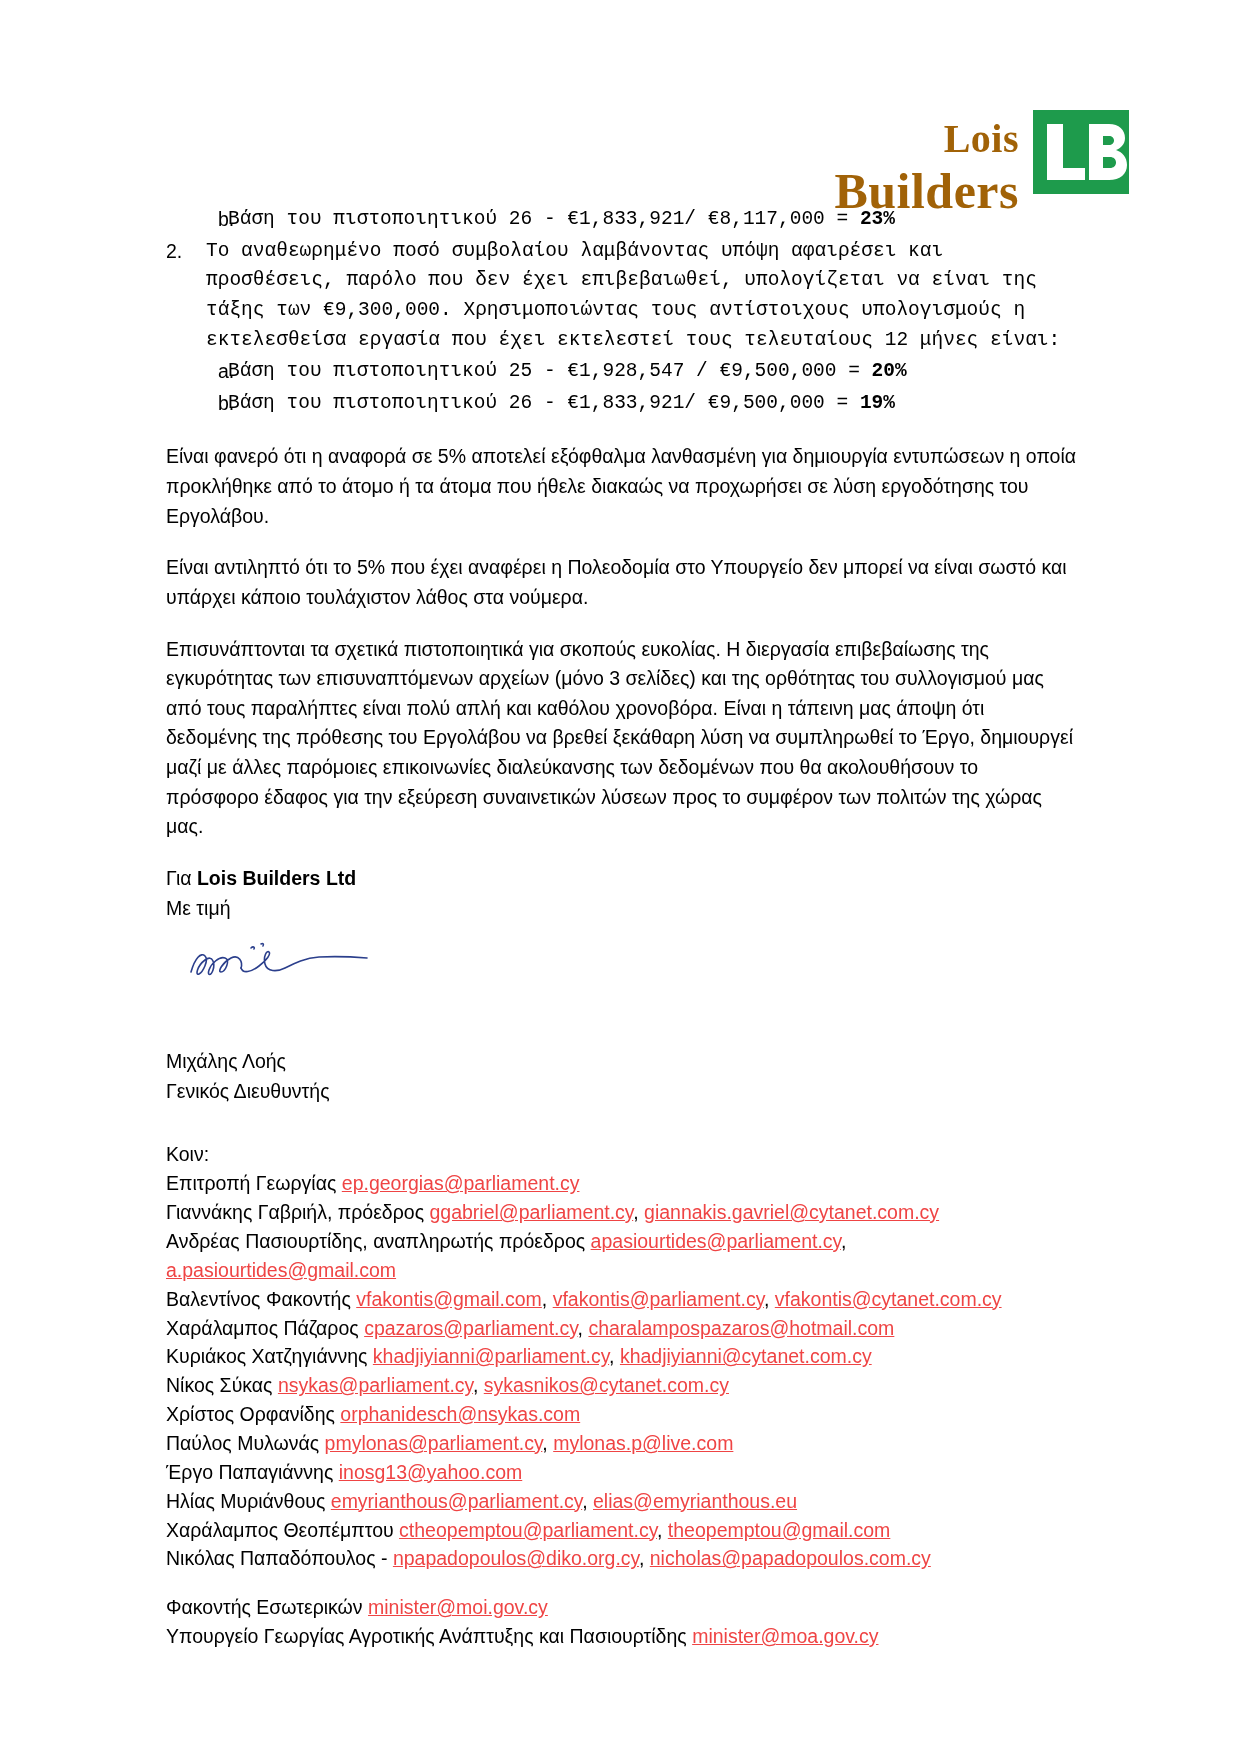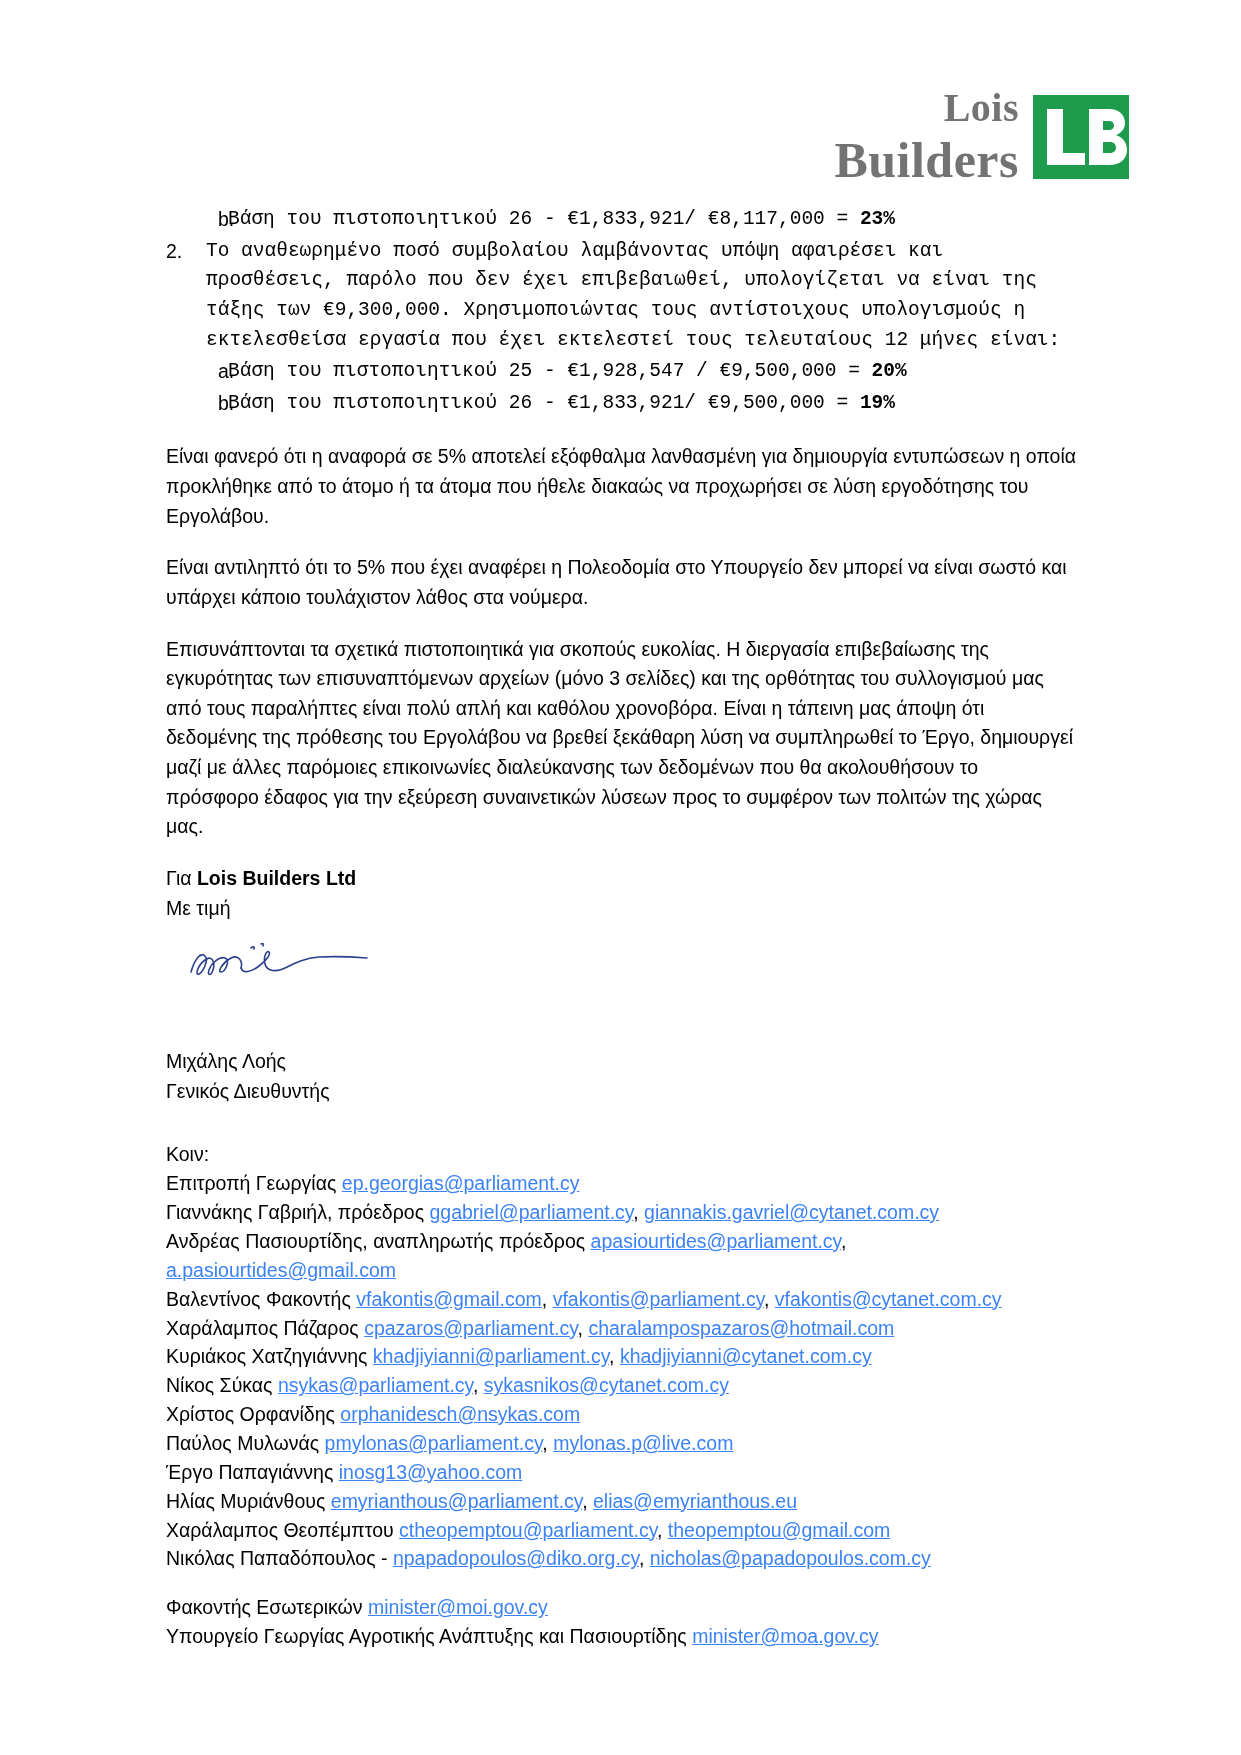--- a/index.html
+++ b/index.html
@@ -29,22 +29,23 @@
     top: 88px;
     right: 112px;
     display: flex;
     align-items: center;
     gap: 14px;
   }
   .logo-text {
     text-align: right;
     font-family: "Liberation Serif", serif;
     font-weight: bold;
-    color: #737373;
+    color: #a16207;
     line-height: 1.0;
+    margin-top: 31px;
   }
   .logo-text .l1 {
     font-size: 40px;
     letter-spacing: 0.5px;
     display: block;
   }
   .logo-text .l2 {
     font-size: 50px;
     letter-spacing: 0.5px;
     display: block;
@@ -110,21 +111,21 @@
     width: 210px;
     height: 60px;
   }
 
   
   .cc {
     line-height: 1.48;
   }
   .cc div { white-space: nowrap; }
   a.mail {
-    color: #3b82f6;
+    color: #ef4444;
   }
 </style>
 </head>
 <body>
 
 <div class="page">
 
   <div class="logo-block">
     <div class="logo-text">
       <span class="l1">Lois</span>

